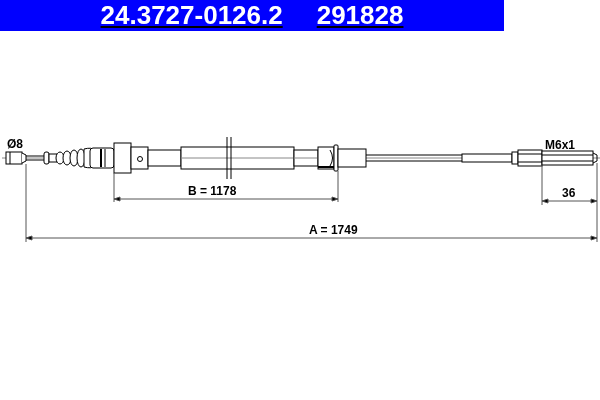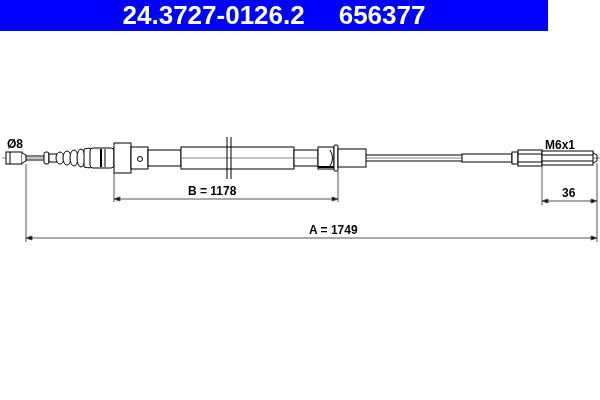--- a/index.html
+++ b/index.html
@@ -1,29 +1,29 @@
 <!DOCTYPE html>
 <html><head>
   <meta charset="utf-8">
   <style>
     html, body { margin: 0; padding: 0; background: #ffffff; }
     body { width: 600px; height: 400px; position: relative; overflow: hidden; font-family: "Liberation Sans", sans-serif; }
-    .header { position: absolute; left: 0; top: 0; width: 548px; height: 31px; background: #0000ff; display: flex; justify-content: center; align-items: flex-end; }
+    .header { position: absolute; left: 0; top: 0; width: 504px; height: 31px; background: #0000ff; display: flex; justify-content: center; align-items: flex-end; text-decoration: underline; }
     .header span { color: #ffffff; font-weight: bold; font-size: 26px; font-family: "Liberation Sans", sans-serif; letter-spacing: 0px; }
     .header .gap { display: inline-block; width: 34px; }
     svg { position: absolute; left: 0; top: 0; }
     .lbl { font-family: "Liberation Sans", sans-serif; font-weight: bold; font-size: 12px; fill: #000; }
   </style>
 </head>
 <body>
 
 <div class="header">
   <span>24.3727-0126.2</span>
   <span class="gap"></span>
-  <span>656377</span>
+  <span>291828</span>
 </div>
 
 <svg width="600" height="400" viewBox="0 0 600 400">
   <g stroke="#000" stroke-width="1" fill="none">
 
     <line x1="2" y1="158" x2="602" y2="158" stroke="#888" stroke-width="1"></line>
 
     <g>
       <rect x="6" y="152" width="16" height="12" fill="#fff"></rect>
       <line x1="10" y1="152" x2="10" y2="164"></line>

